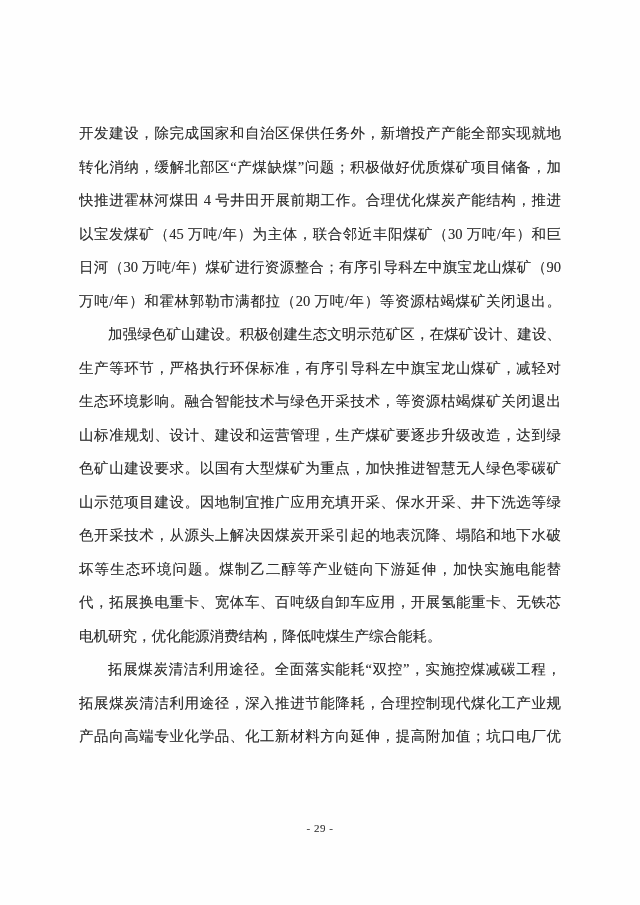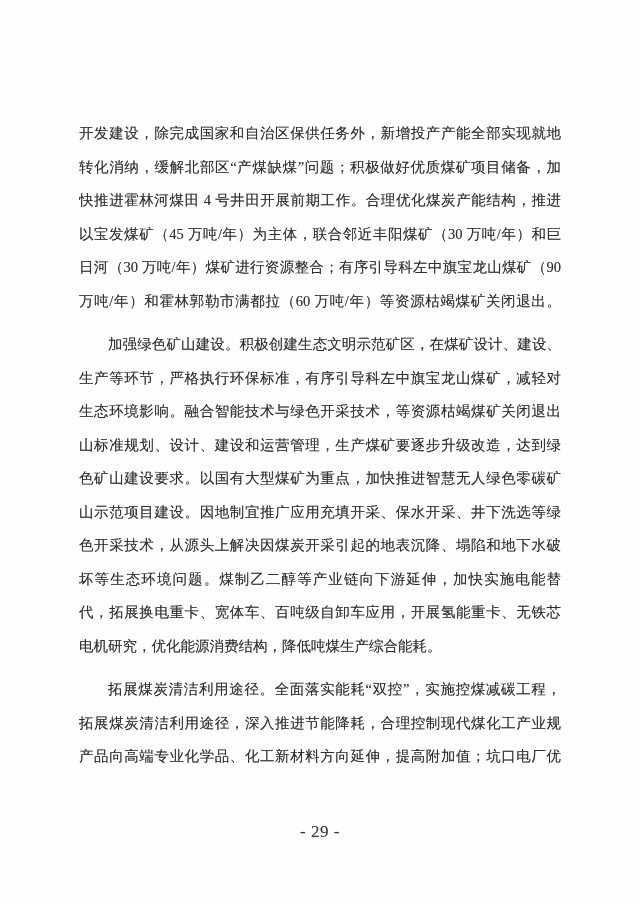--- a/index.html
+++ b/index.html
@@ -23,21 +23,20 @@
     width: 482px;
     color: #2e2e2e;
     font-size: 14.5px;
     text-shadow: 0 0 0.5px rgba(45,45,45,0.45);
   }
   .para {
     margin: 0;
     padding: 0;
   }
   .para + .para {
-    margin-top: 10px;
   }
   .line {
     height: 33.5px;
     line-height: 33.5px;
     text-align: justify;
     text-align-last: justify;
     text-justify: inter-character;
     overflow: hidden;
   }
   .line.indent {
@@ -45,40 +44,40 @@
   }
   .line.short {
     text-align-last: left;
   }
   .page-number {
     position: absolute;
     top: 822px;
     left: 0;
     width: 640px;
     text-align: center;
-    font-size: 17px;
+    font-size: 11px;
     color: #3a3a3a;
     letter-spacing: 0.5px;
     text-shadow: 0 0 0.5px rgba(45,45,45,0.4);
   }
 </style>
 </head>
 <body>
 
 <div class="page">
 
   <div class="text-block">
 
     <div class="para">
       <div class="line">开发建设，除完成国家和自治区保供任务外，新增投产产能全部实现就地</div>
       <div class="line">转化消纳，缓解北部区“产煤缺煤”问题；积极做好优质煤矿项目储备，加</div>
       <div class="line">快推进霍林河煤田 4 号井田开展前期工作。合理优化煤炭产能结构，推进</div>
       <div class="line">以宝发煤矿（45 万吨/年）为主体，联合邻近丰阳煤矿（30 万吨/年）和巨</div>
       <div class="line">日河（30 万吨/年）煤矿进行资源整合；有序引导科左中旗宝龙山煤矿（90</div>
-      <div class="line">万吨/年）和霍林郭勒市满都拉（60 万吨/年）等资源枯竭煤矿关闭退出。</div>
+      <div class="line">万吨/年）和霍林郭勒市满都拉（20 万吨/年）等资源枯竭煤矿关闭退出。</div>
     </div>
 
     <div class="para">
       <div class="line indent">加强绿色矿山建设。积极创建生态文明示范矿区，在煤矿设计、建设、</div>
       <div class="line">生产等环节，严格执行环保标准，有序引导科左中旗宝龙山煤矿，减轻对</div>
       <div class="line">生态环境影响。融合智能技术与绿色开采技术，等资源枯竭煤矿关闭退出</div>
       <div class="line">山标准规划、设计、建设和运营管理，生产煤矿要逐步升级改造，达到绿</div>
       <div class="line">色矿山建设要求。以国有大型煤矿为重点，加快推进智慧无人绿色零碳矿</div>
       <div class="line">山示范项目建设。因地制宜推广应用充填开采、保水开采、井下洗选等绿</div>
       <div class="line">色开采技术，从源头上解决因煤炭开采引起的地表沉降、塌陷和地下水破</div>

